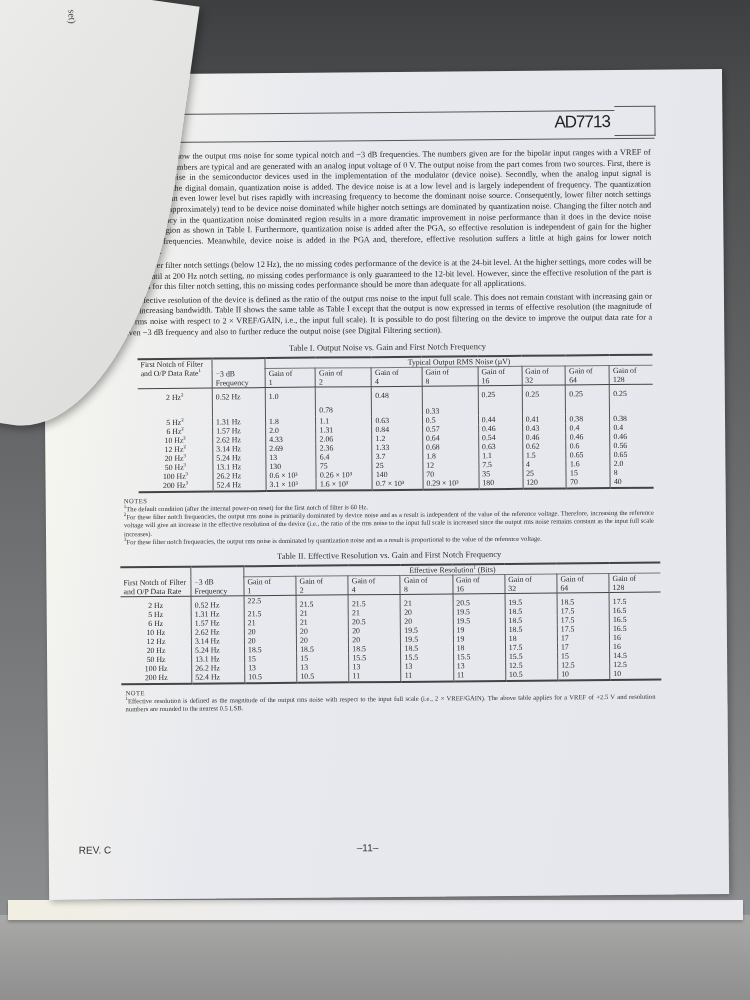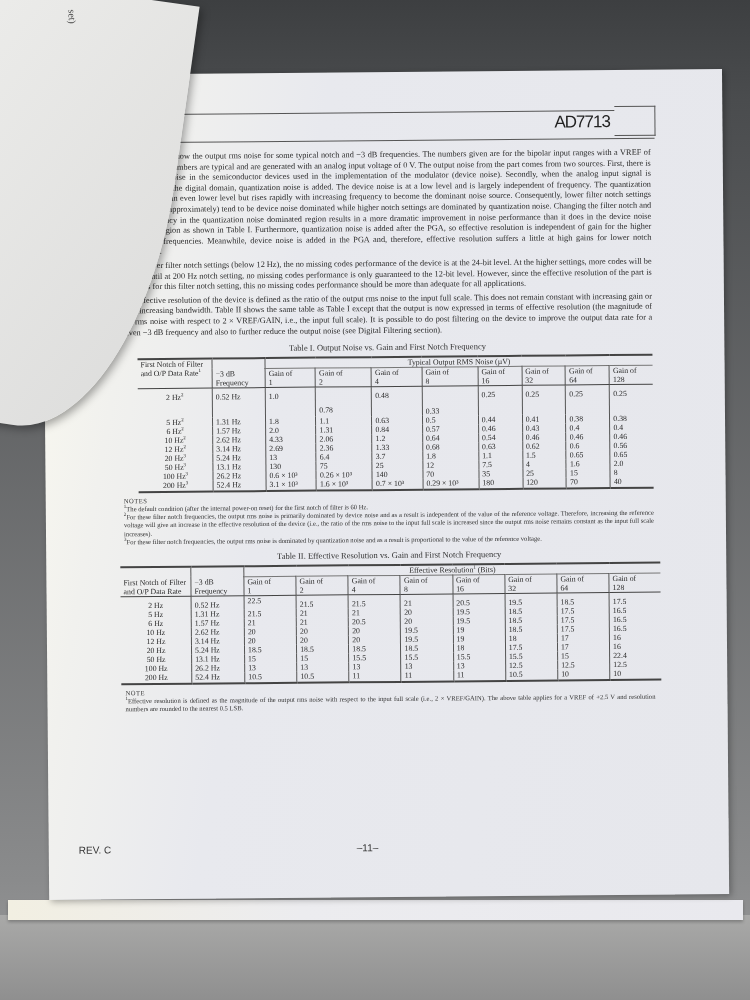--- a/index.html
+++ b/index.html
@@ -299,21 +299,21 @@
             <tr>
               <td style="text-align:center;"><span>50 Hz</span></td>
               <td style="">13.1 Hz</td>
               <td style="">15</td>
               <td style="">15</td>
               <td style="">15.5</td>
               <td style="">15.5</td>
               <td style="">15.5</td>
               <td style="">15.5</td>
               <td style="">15</td>
-              <td style="">22.4</td>
+              <td style="">14.5</td>
             </tr>
             <tr>
               <td style="text-align:center;"><span>100 Hz</span></td>
               <td style="">26.2 Hz</td>
               <td style="">13</td>
               <td style="">13</td>
               <td style="">13</td>
               <td style="">13</td>
               <td style="">13</td>
               <td style="">12.5</td>

